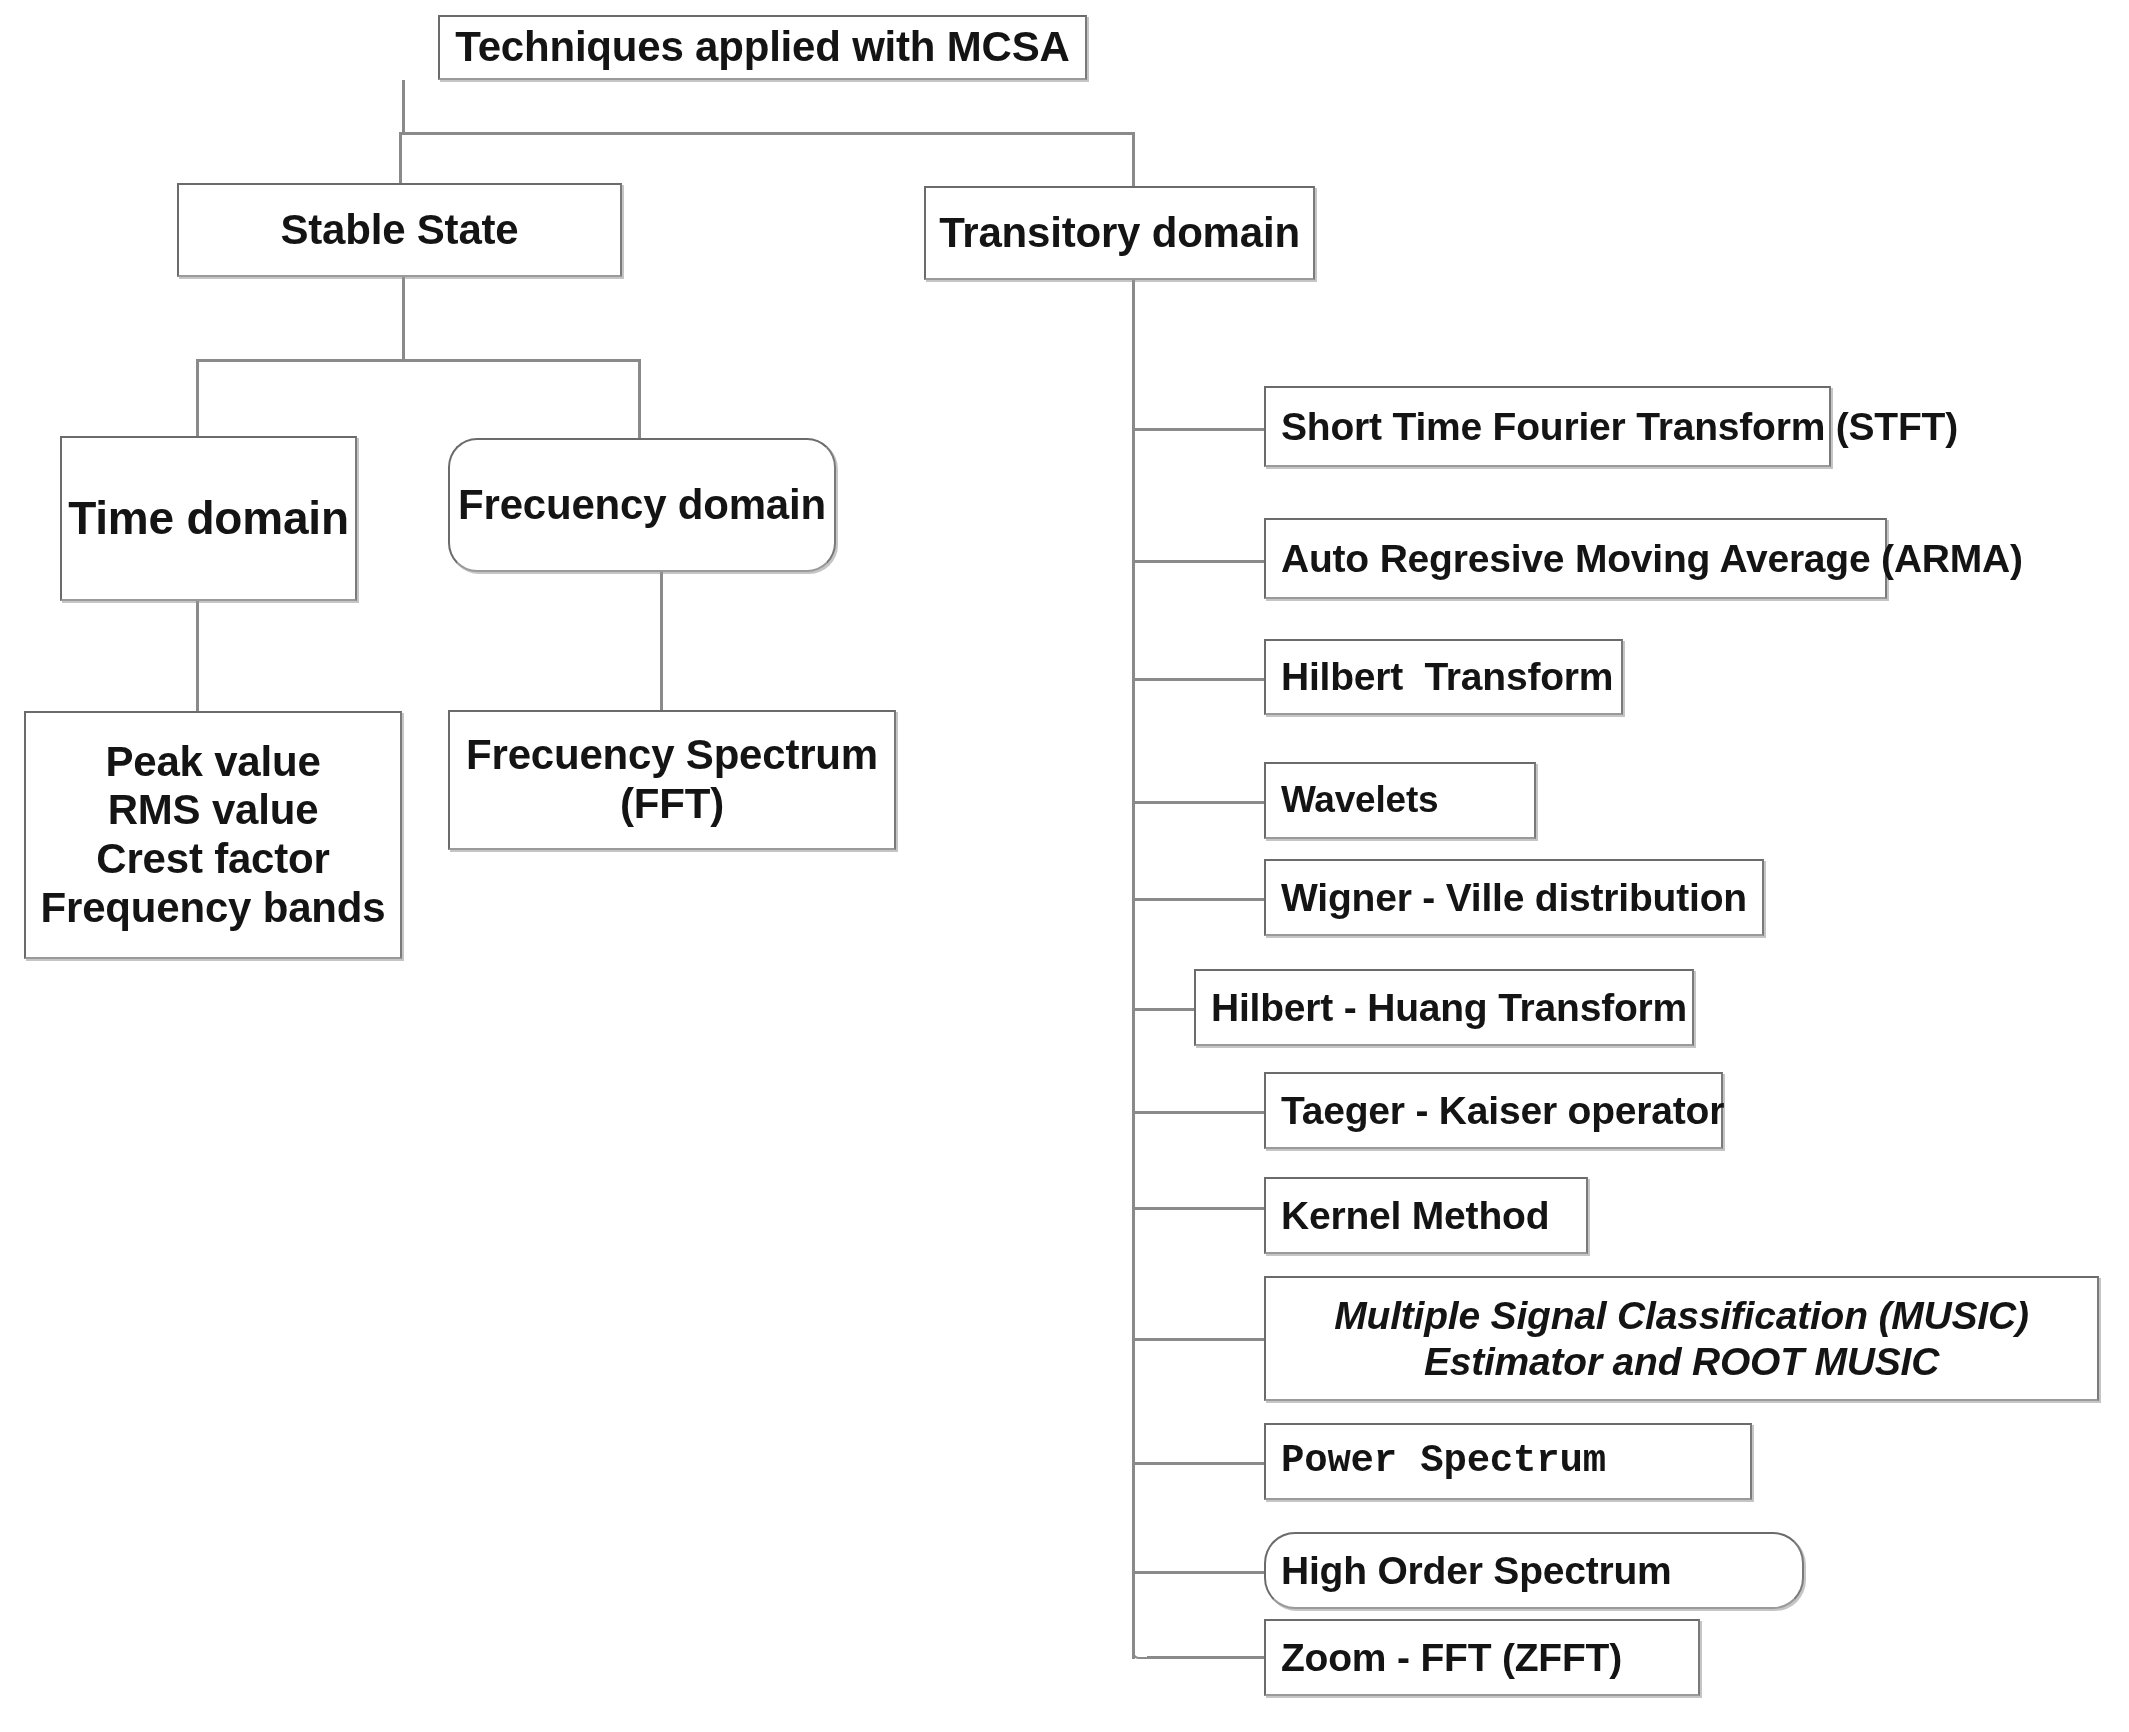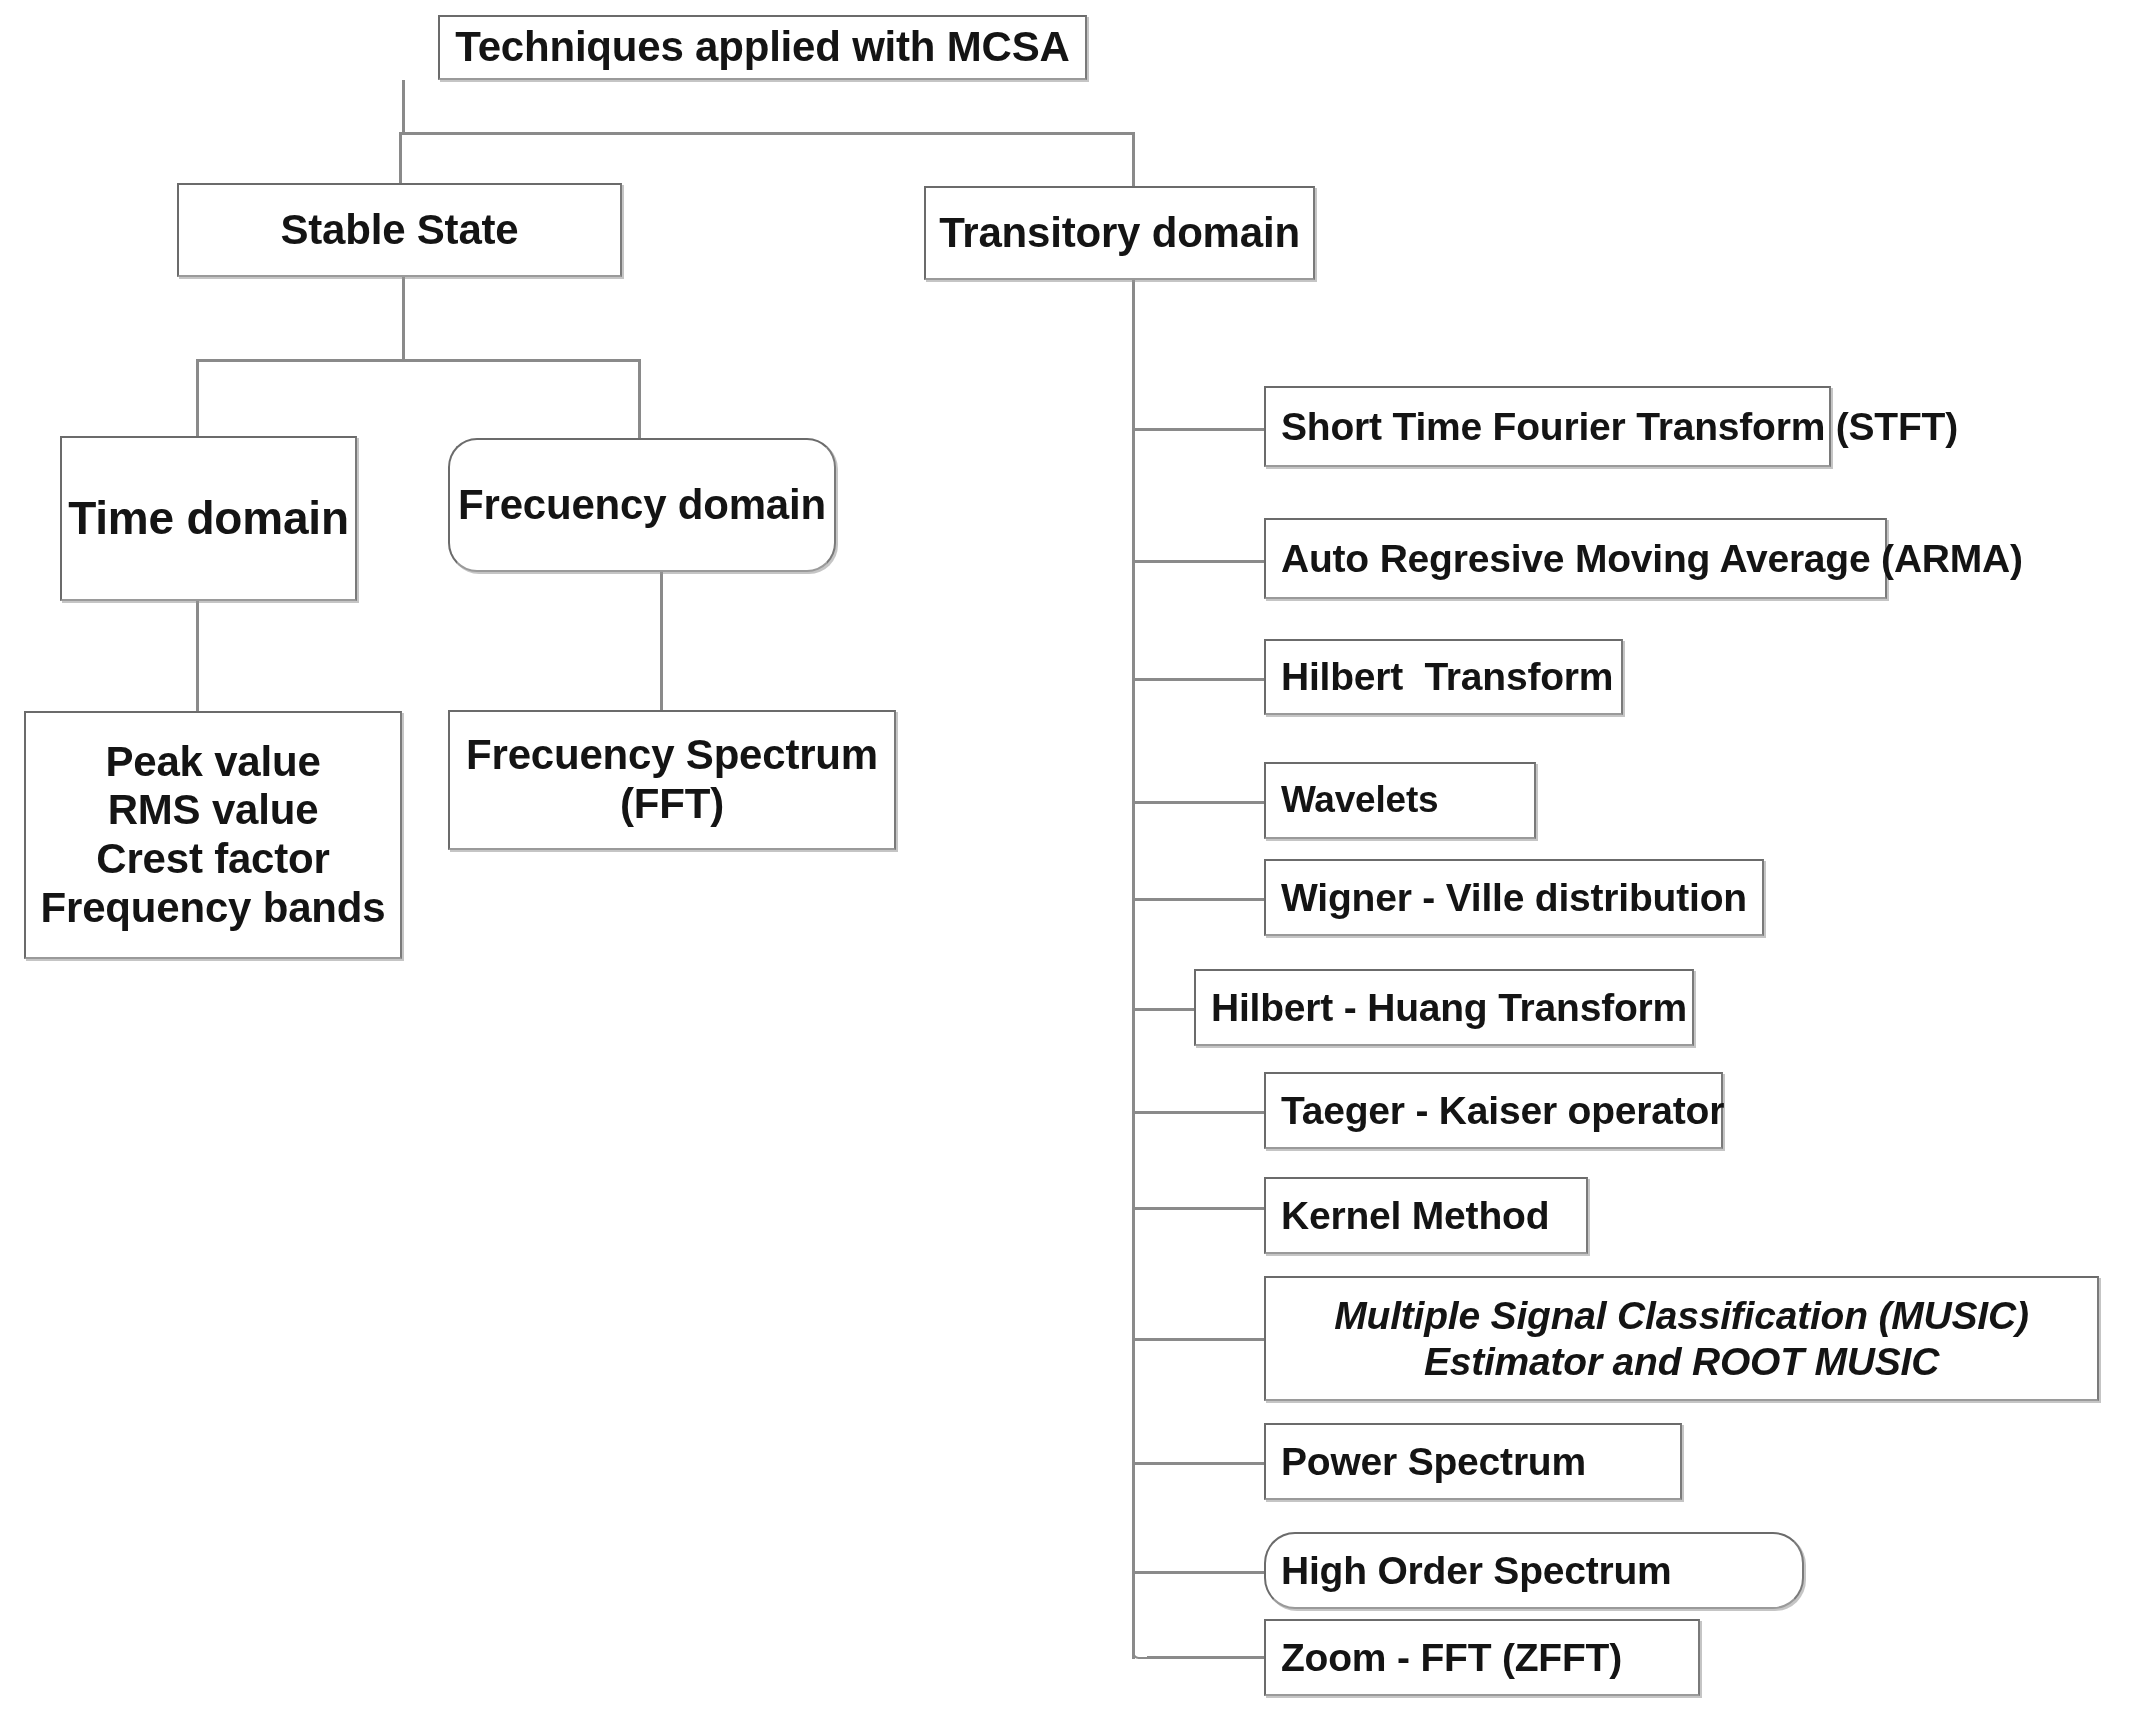--- a/index.html
+++ b/index.html
@@ -139,20 +139,20 @@
 
   <div class="node shadow left-text" style="left:1194px; top:969px; width:500px; height:77px; font-size:39px;">Hilbert - Huang Transform</div>
 
   <div class="node shadow left-text" style="left:1264px; top:1072px; width:459px; height:77px; font-size:39px;">Taeger - Kaiser operator</div>
 
   <div class="node shadow left-text" style="left:1264px; top:1168px; width:324px; height:77px; font-size:39px;margin-top:9px;">Kernel Method</div>
 
   <div class="node shadow multiline italic" style="left:1264px; top:1276px; width:835px; height:125px; font-size:39px;">Multiple Signal Classification (MUSIC)
 Estimator and ROOT MUSIC</div>
 
-  <div class="node shadow left-text" style="left:1264px; top:1423px; width:418px; height:77px; font-size:39px;">Power Spectrum</div>
+  <div class="node shadow left-text" style="left:1264px; top:1423px; width:488px; height:77px; font-size:39px;font-family:Liberation Mono, monospace;">Power Spectrum</div>
 
   <div class="node shadow left-text" style="left:1264px; top:1532px; width:540px; height:77px; font-size:39px;border-radius:31px;">High Order Spectrum</div>
 
   <div class="node shadow left-text" style="left:1264px; top:1619px; width:436px; height:77px; font-size:39px;">Zoom - FFT (ZFFT)</div>
 
 </div>
 
 
 </body></html>

